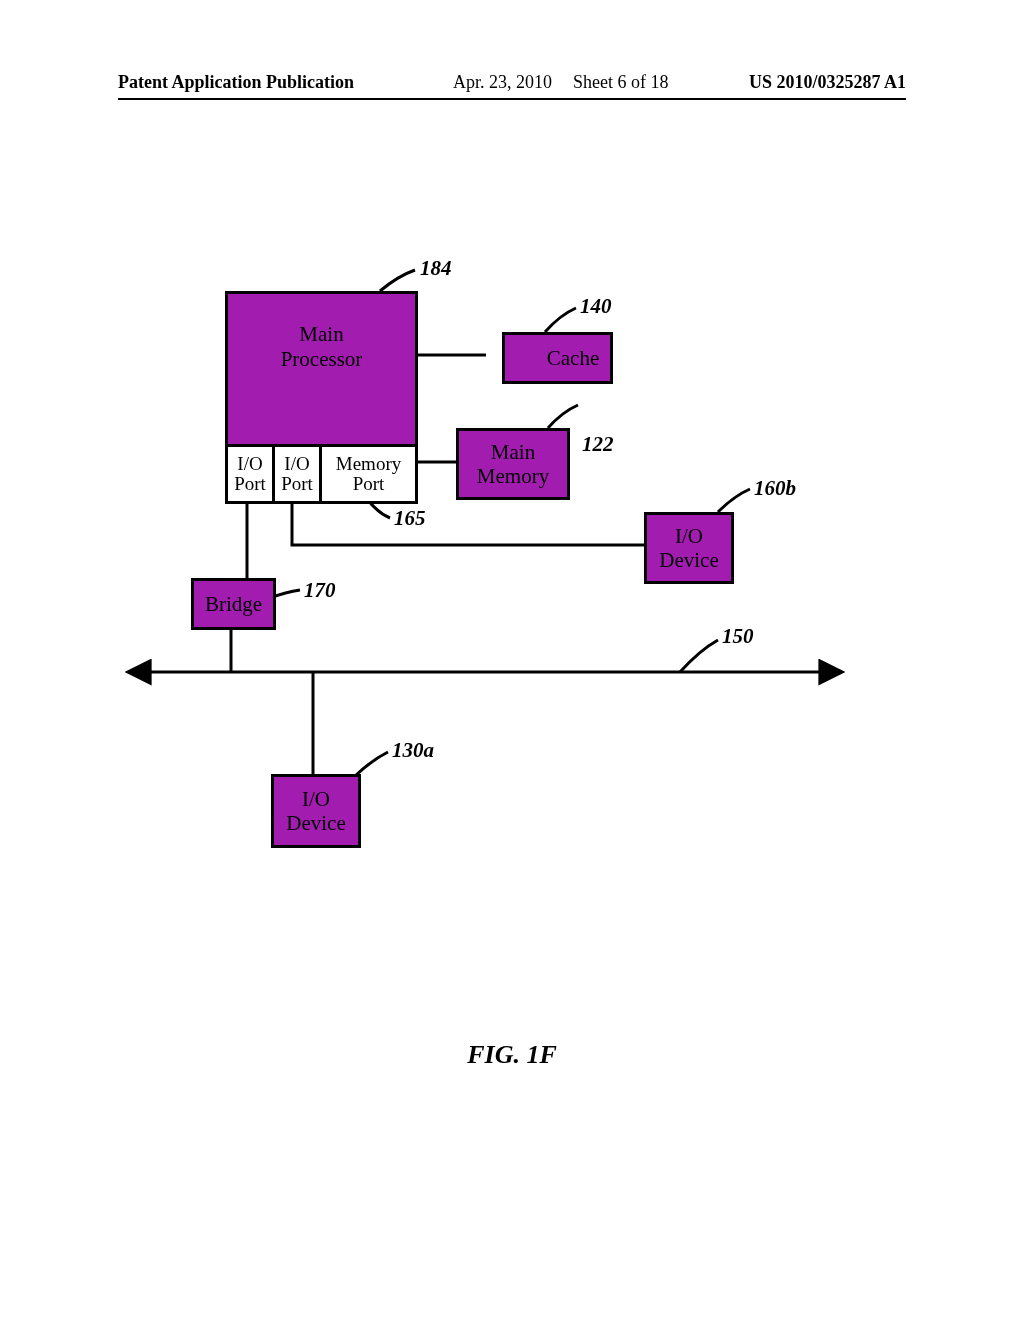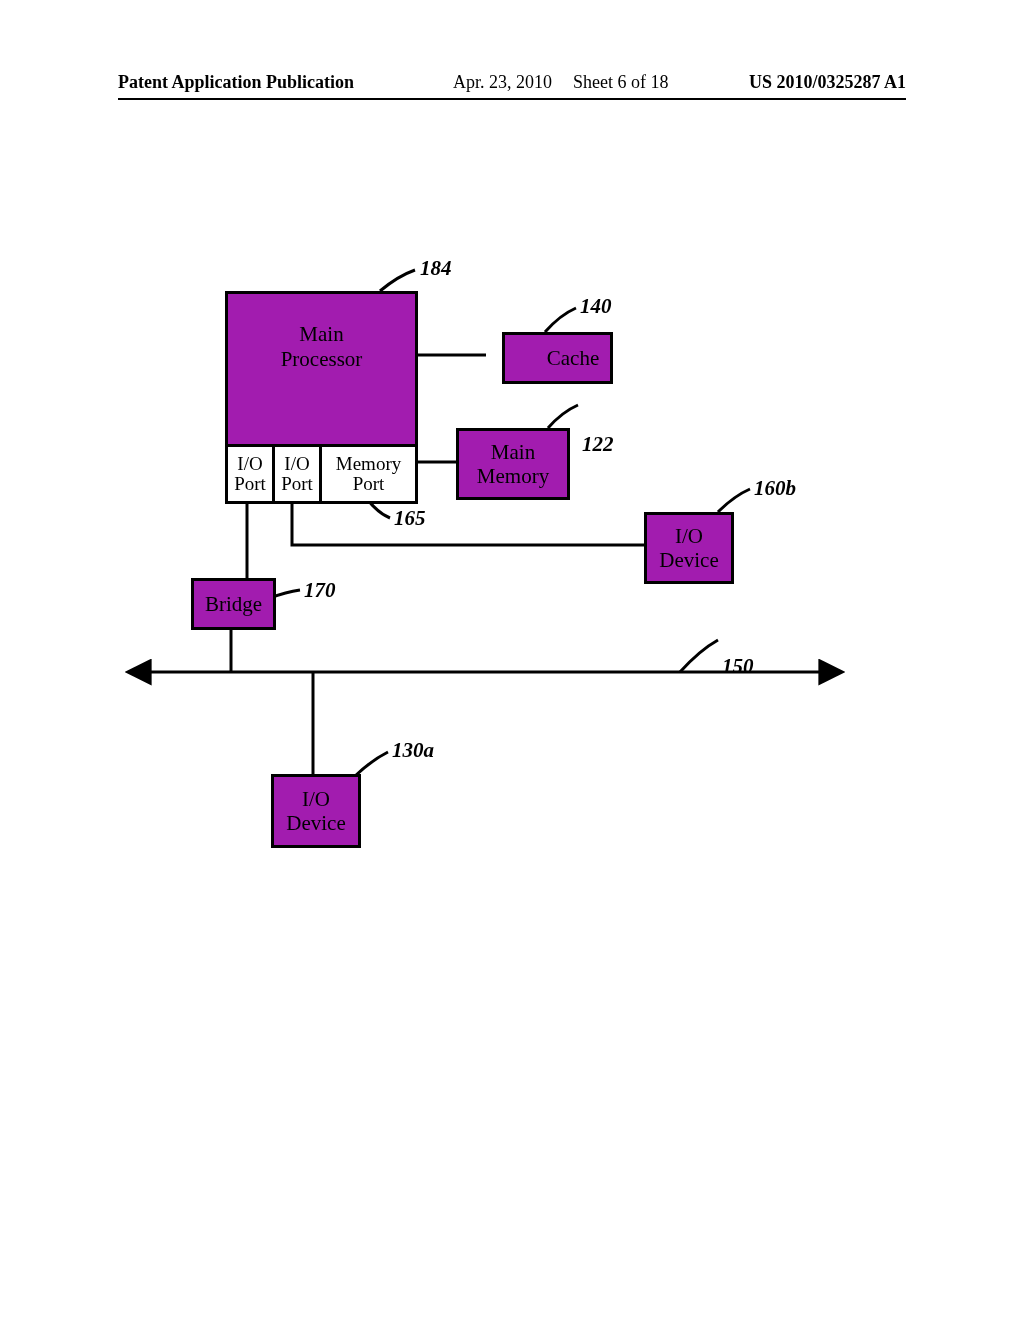--- a/index.html
+++ b/index.html
@@ -236,17 +236,18 @@
 
   <div class="box io-device-a" style="white-space:pre-line;">I/O
 Device</div>
 
   <div class="ref-label" style="left:420px; top:256px;">184</div>
   <div class="ref-label" style="left:580px; top:294px;">140</div>
   <div class="ref-label" style="left:582px; top:408px;margin-top:24px;">122</div>
   <div class="ref-label" style="left:754px; top:476px;">160b</div>
   <div class="ref-label" style="left:394px; top:506px;">165</div>
   <div class="ref-label" style="left:304px; top:578px;">170</div>
-  <div class="ref-label" style="left:722px; top:624px;margin-top:30px;">150</div>
+  <div class="ref-label" style="left:722px; top:624px;">150</div>
   <div class="ref-label" style="left:392px; top:738px;">130a</div>
 
+  <div class="fig-caption">FIG. 1F</div>
 
 </div>
 
 </body></html>

